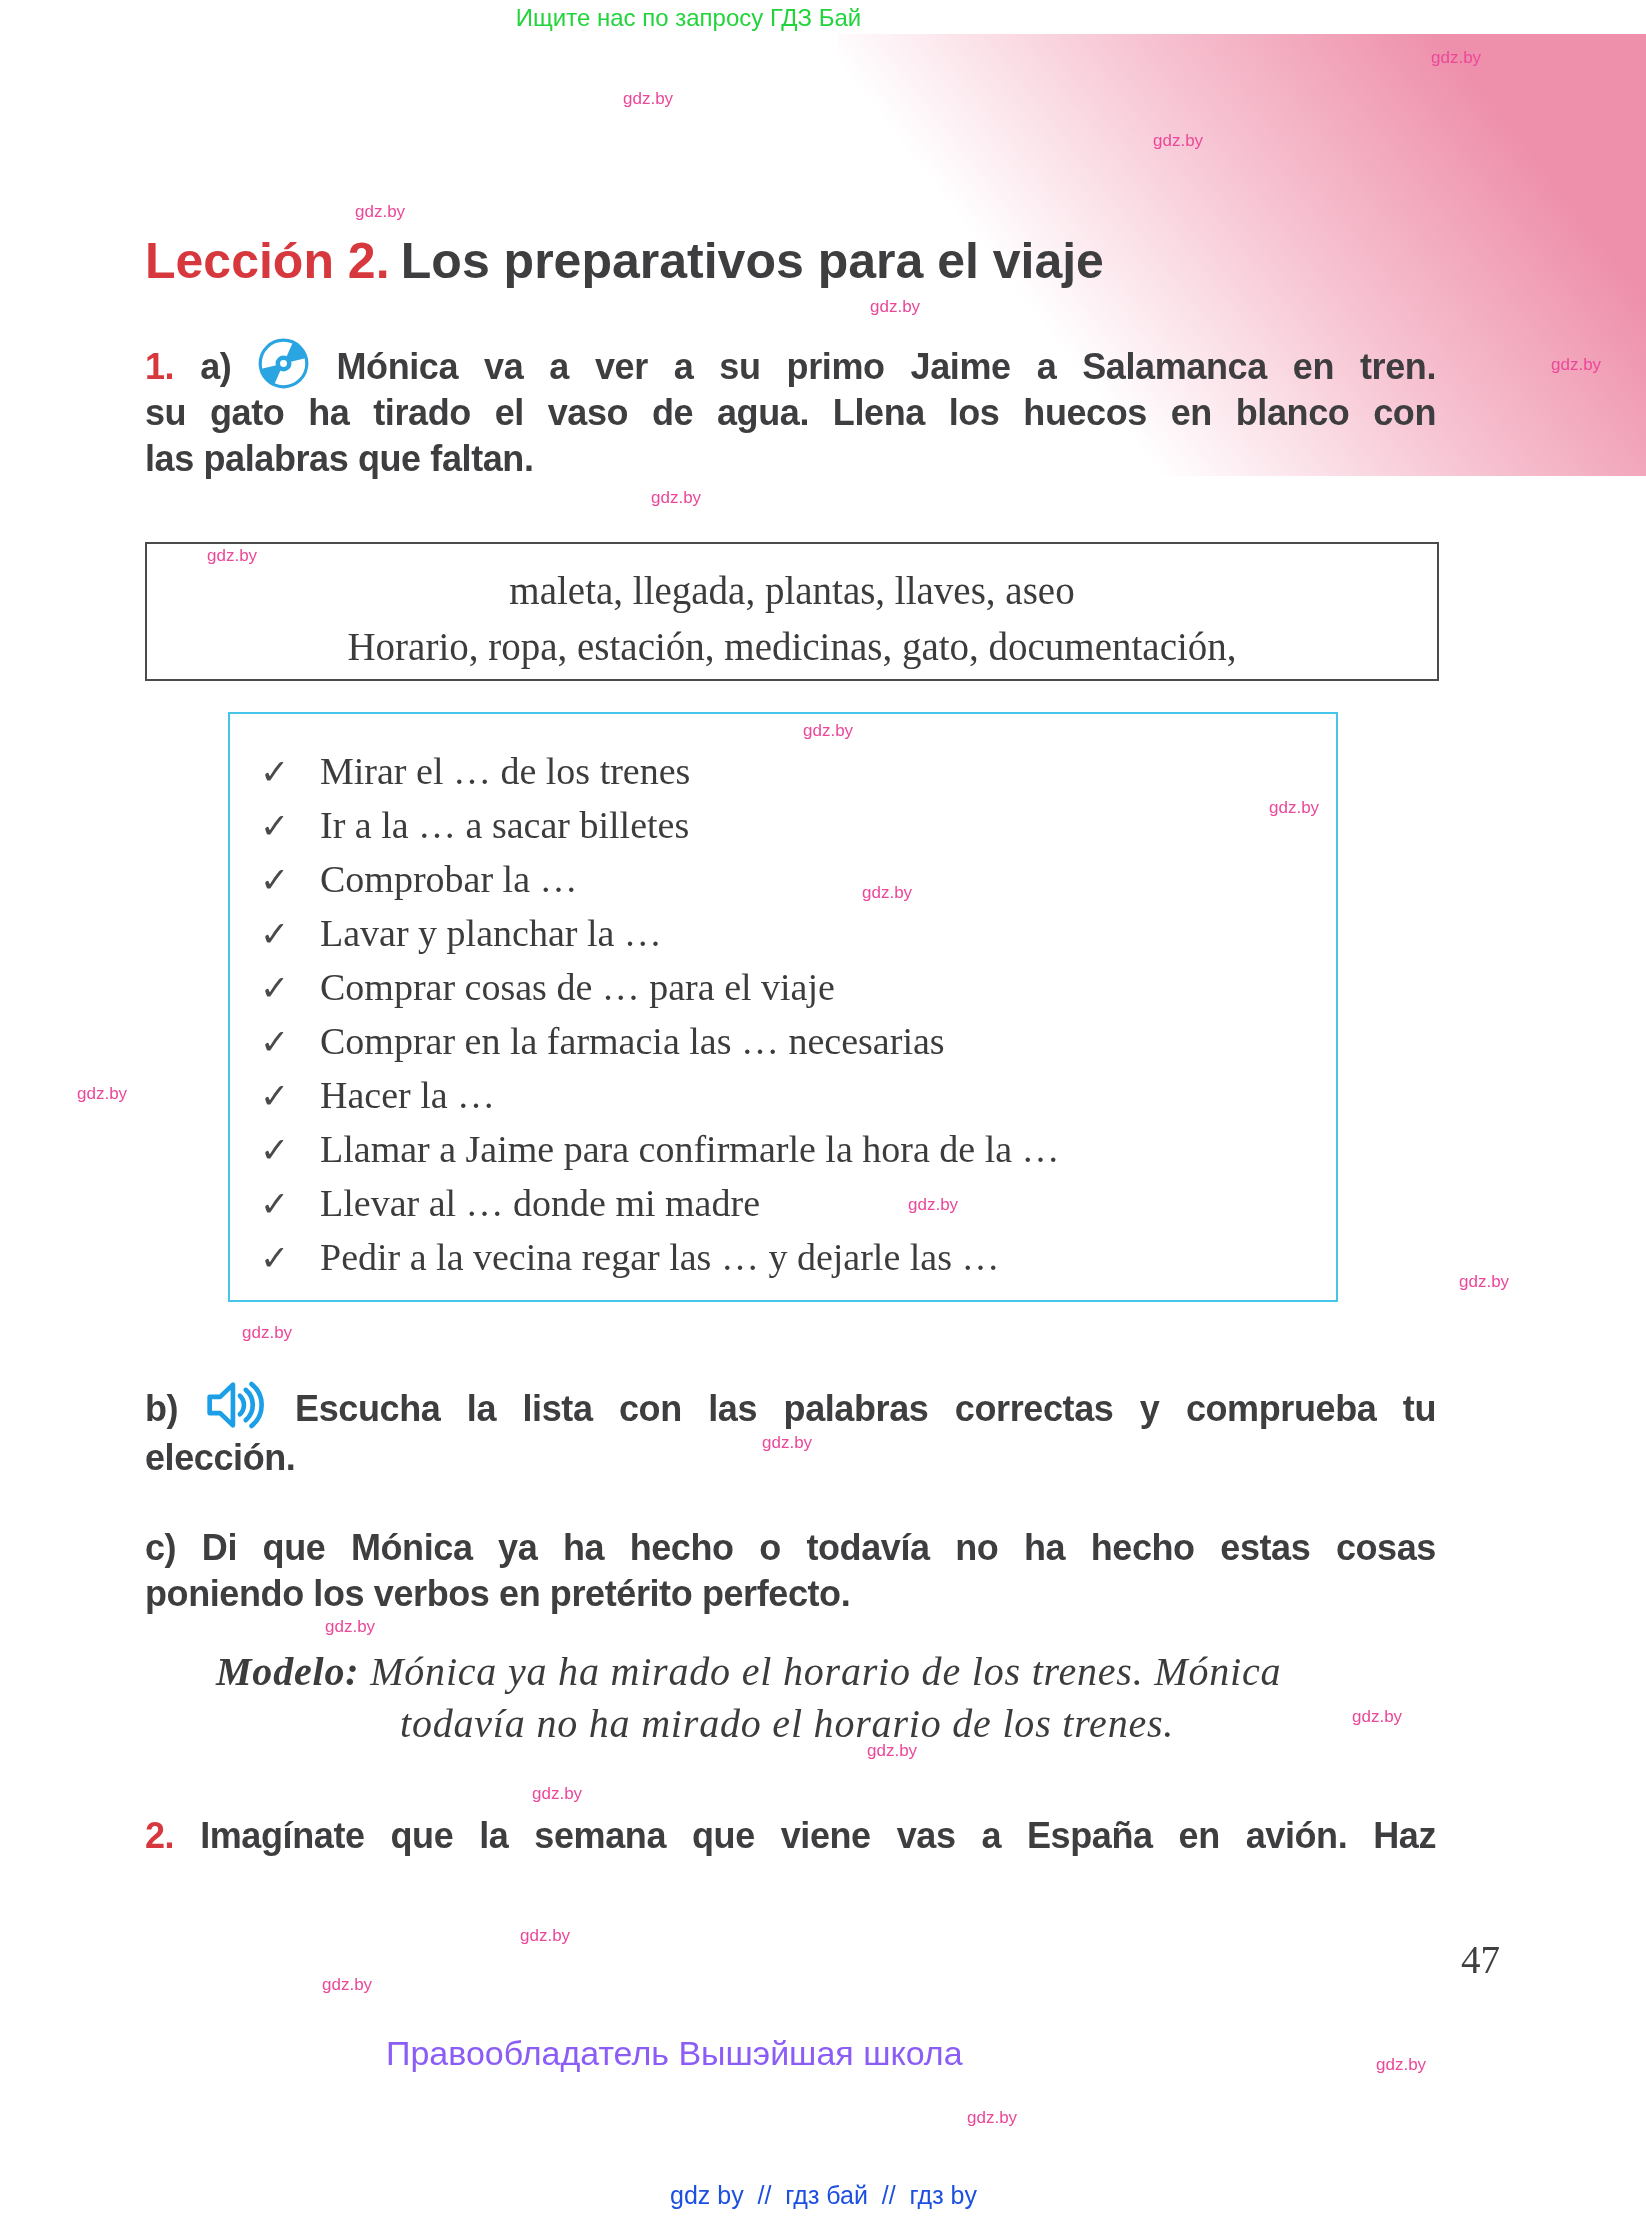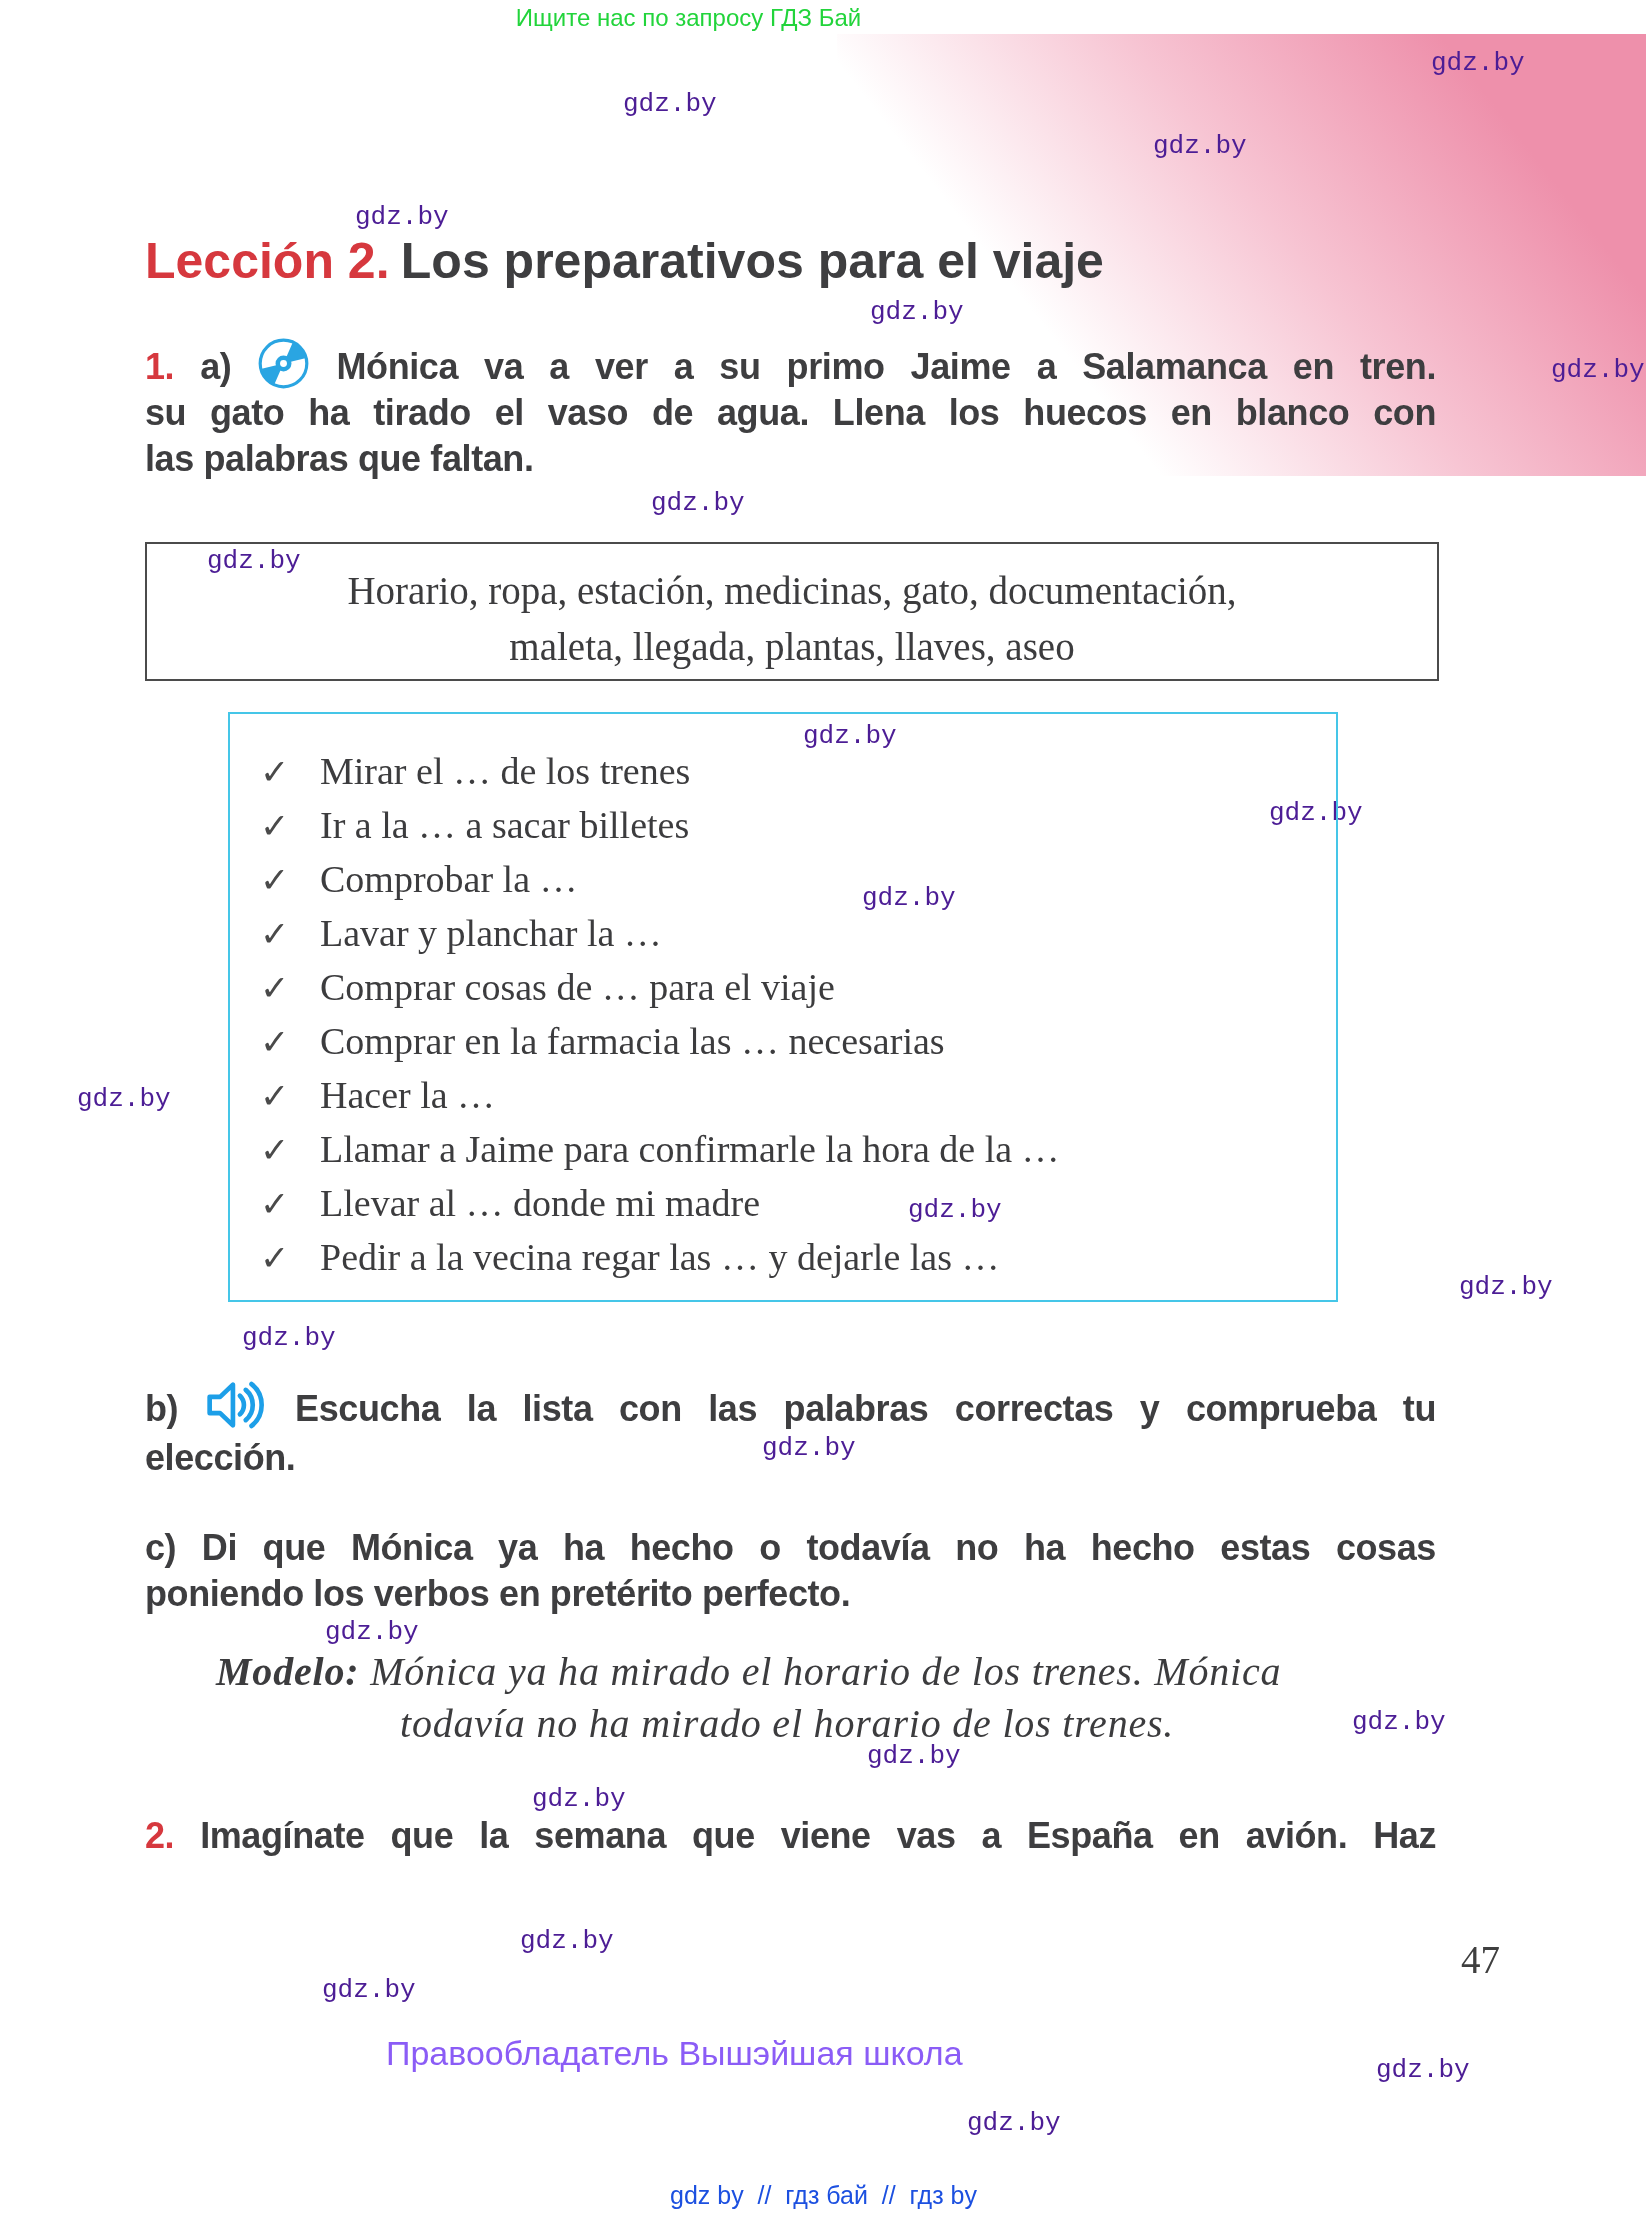--- a/index.html
+++ b/index.html
@@ -8,21 +8,21 @@
 
   
   .pink-blob{position:absolute;top:34px;right:0;width:810px;height:442px;
              background:linear-gradient(52deg, rgba(255,255,255,0) 28%, rgba(246,190,206,0.9) 55%, #ee90ab 82%);}
 
   
   .green-header{position:absolute;top:4px;left:0;width:1377px;text-align:center;
                 font-size:24px;color:#22d43b;}
 
   
-  .wm{position:absolute;font-size:26px;color:#4c1d95;white-space:nowrap;font-family:Liberation Mono, monospace;}
+  .wm{position:absolute;font-size:17px;color:#ec4899;white-space:nowrap;}
 
   
   .title{position:absolute;left:145px;top:232px;margin:0;
          font-size:50px;font-weight:700;color:#3e3e40;letter-spacing:0;}
   .red{color:#d6383e;}
   .title .red{margin-right:11.3px;text-align:center;}
 
   
   .para{position:absolute;left:145px;width:1291px;
         font-weight:700;font-size:36px;line-height:46px;letter-spacing:-0.4px;color:#3e3e40;}
@@ -112,22 +112,22 @@
         <circle cx="50" cy="50" r="15" fill="#2aa5e2"></circle>
         <circle cx="50" cy="50" r="6.5" fill="#ffffff"></circle>
       </svg></span>
       <span>Mónica va a ver a su primo Jaime a Salamanca en tren.</span>
     </div>
     <div class="line just">su gato ha tirado el vaso de agua. Llena los huecos en blanco con</div>
     <div class="line">las palabras que faltan.</div>
   </div>
 
   <div class="wordbox">
+    <div>maleta, llegada, plantas, llaves, aseo</div>
     <div>Horario, ropa, estación, medicinas, gato, documentación,</div>
-    <div>maleta, llegada, plantas, llaves, aseo</div>
   </div>
 
   <div class="cklbox">
     <div id="checklist-items">
         <div class="chk-row">
           <span class="tick">✓</span>
           <span class="chk-text">Mirar el … de los trenes</span>
         </div>
         <div class="chk-row">
           <span class="tick">✓</span>

